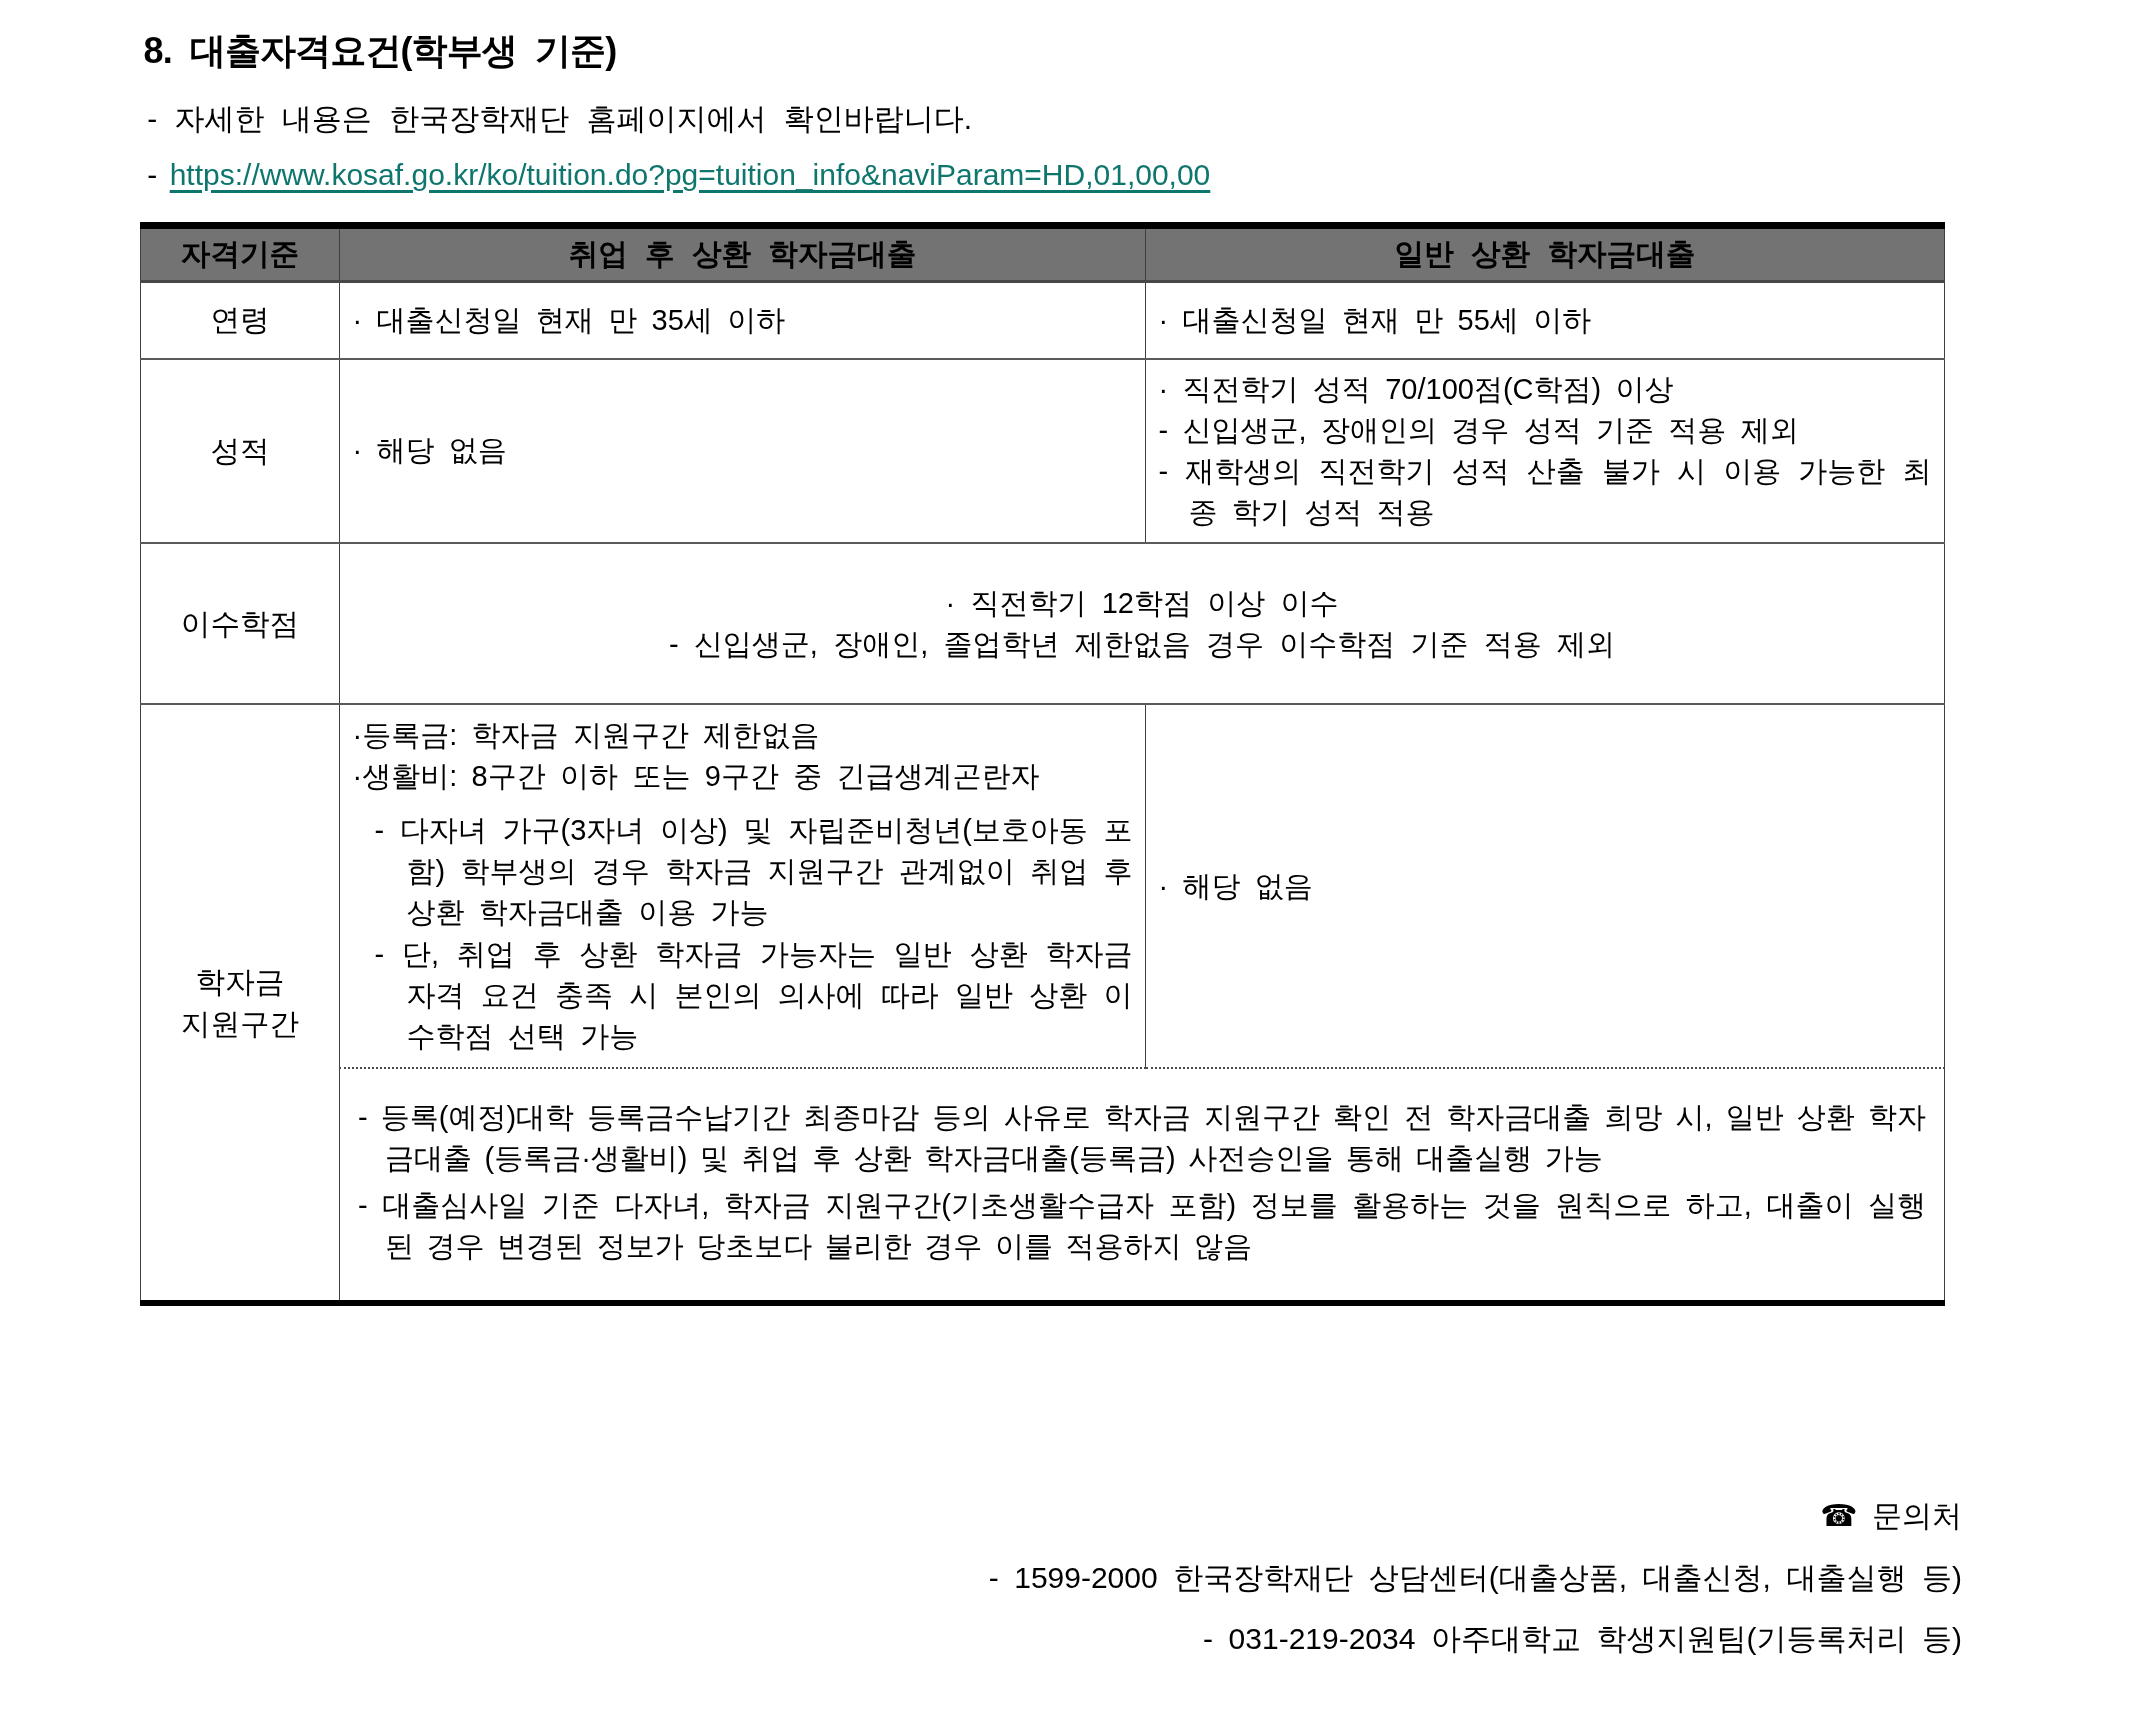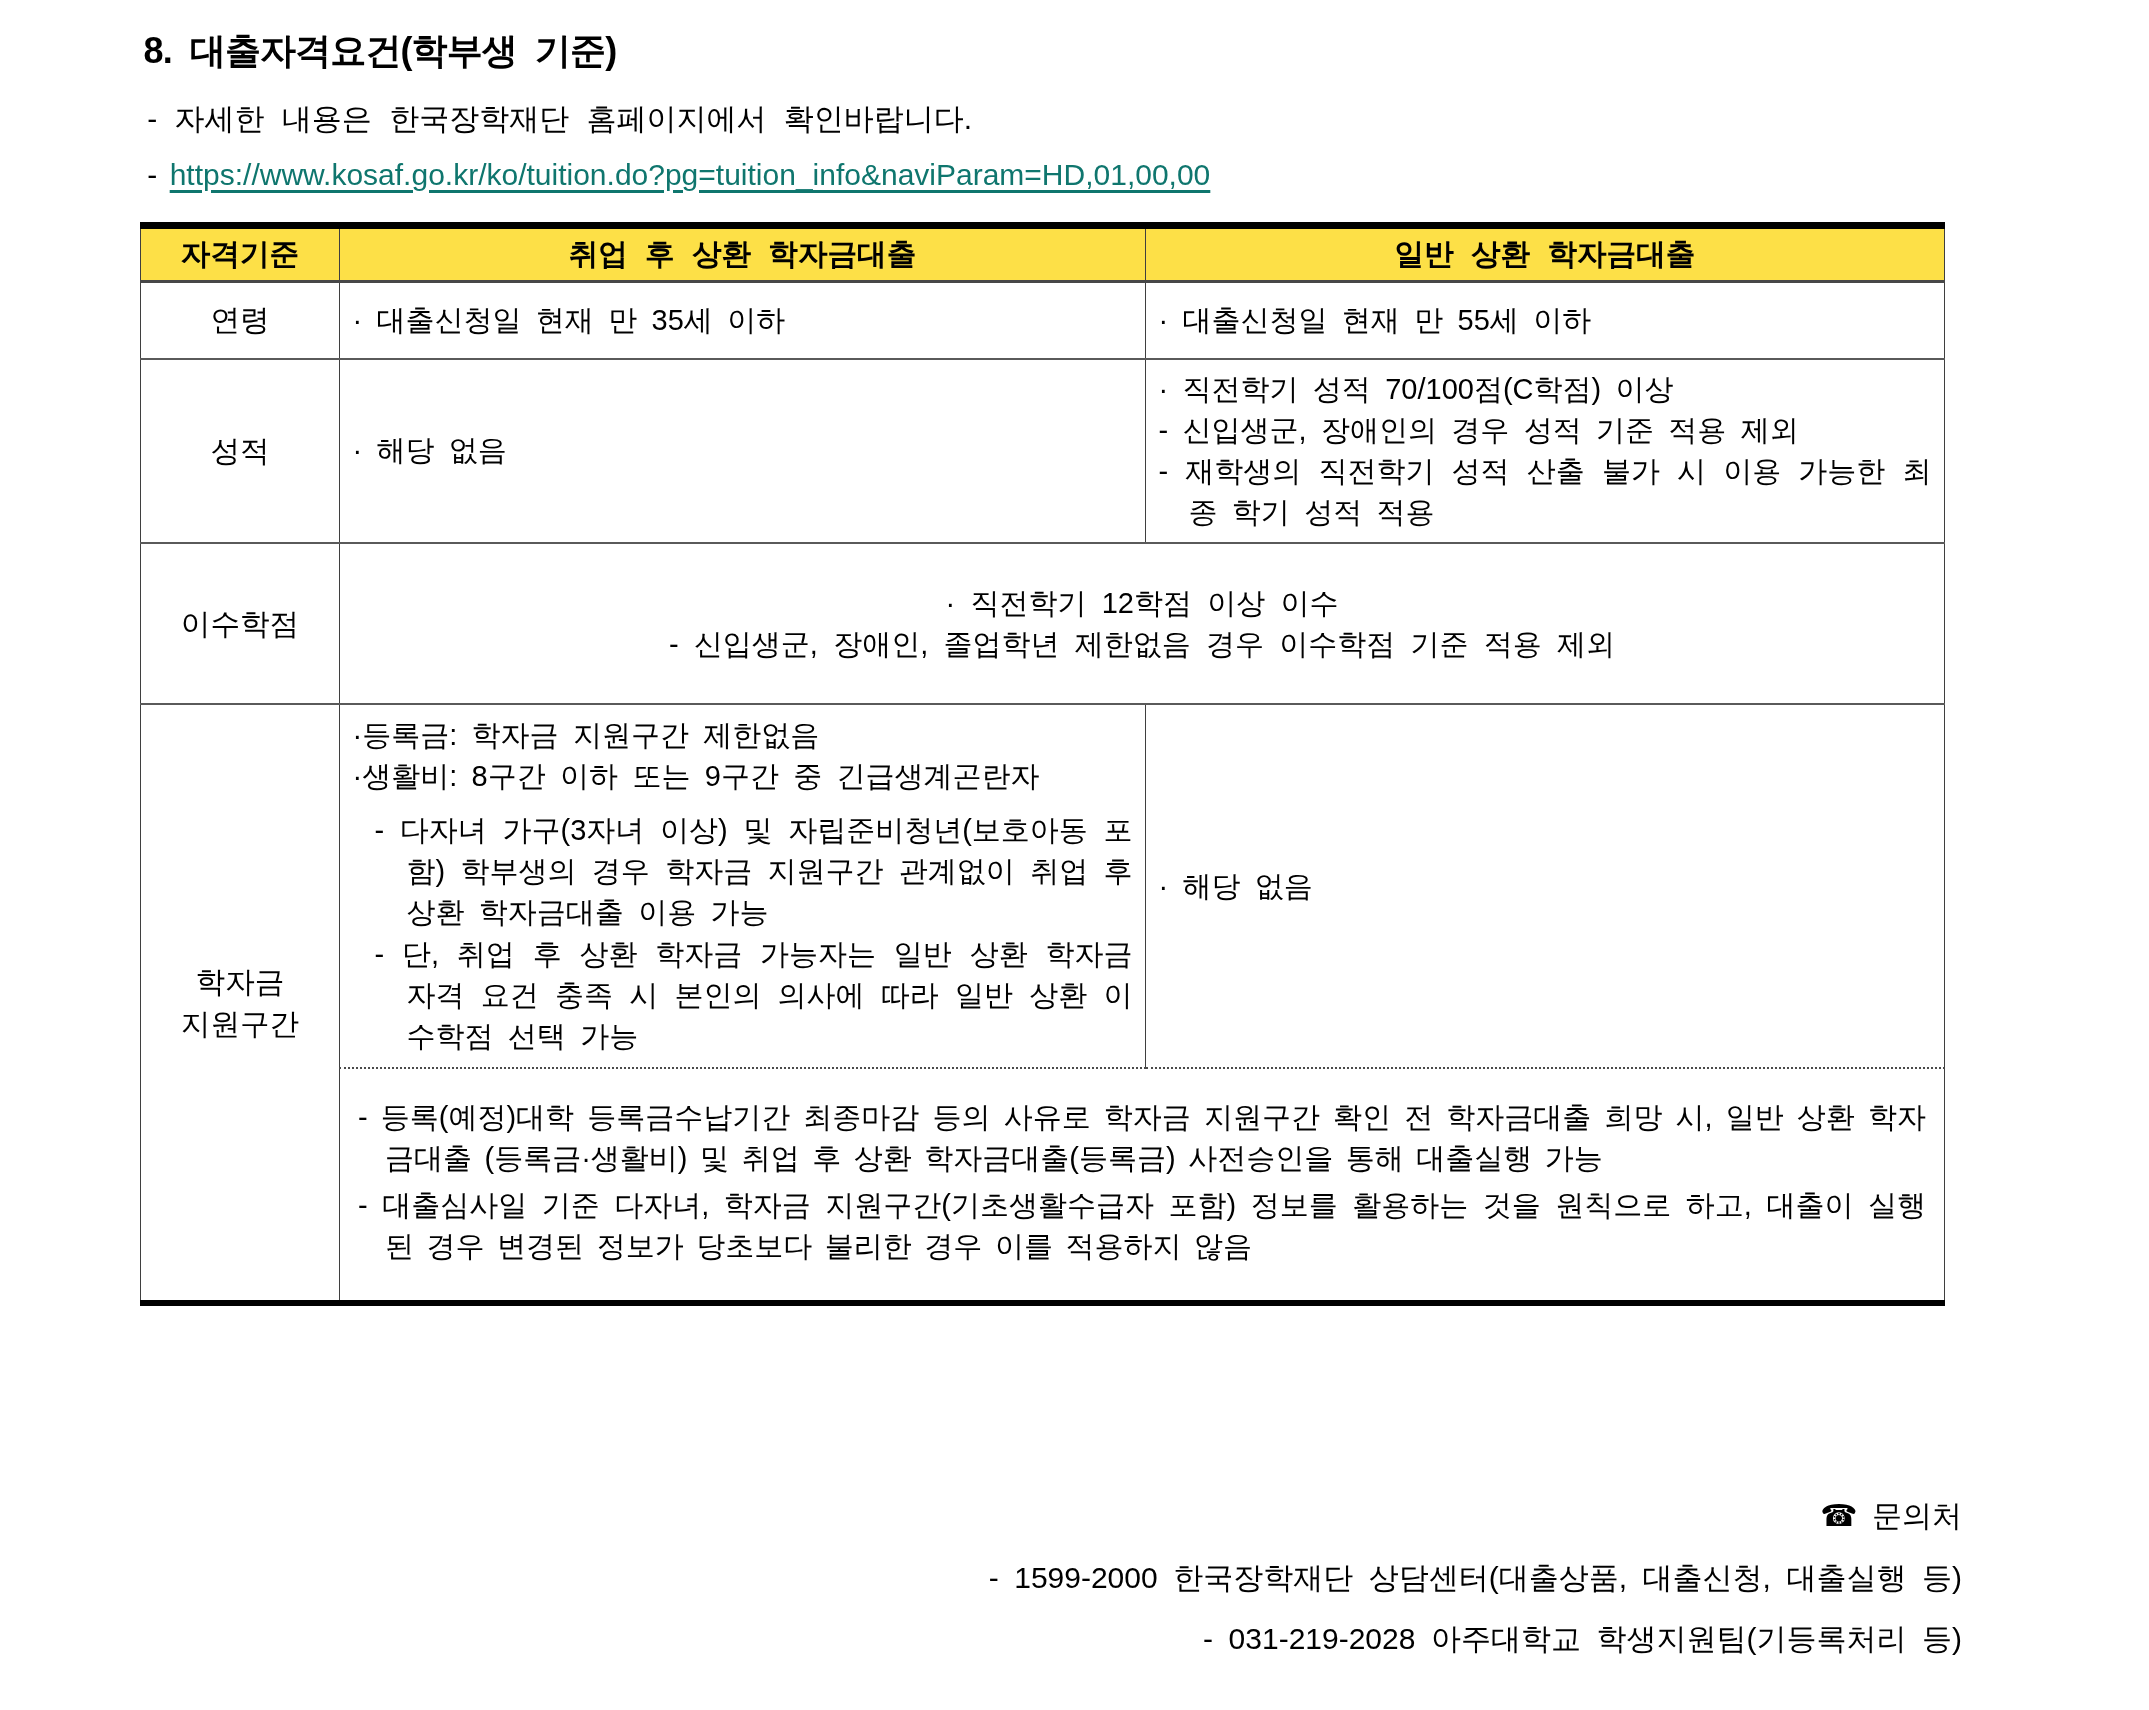--- a/index.html
+++ b/index.html
@@ -24,21 +24,21 @@
   table.elig {
     border-collapse:collapse; table-layout:fixed; width:1804px;
     border-top:7.2px solid #000; border-bottom:6.3px solid #000;
     font-size:29px; line-height:1.42;
   }
   table.elig th, table.elig td {
     border-left:1.8px solid #3f3f3f; border-right:1.8px solid #3f3f3f;
     vertical-align:middle; box-sizing:border-box;
   }
   tr.hdr th {
-    background:#fde047; font-weight:bold; font-size:29.6px; height:56px;
+    background:#737373; font-weight:bold; font-size:29.6px; height:56px;
     border-bottom:3.6px solid #474747; text-align:center; word-spacing:9px;
   }
   tr.r-age td, tr.r-grade td { border-bottom:2.7px solid #5a5a5a; }
   tr.r-credits td { border-bottom:2.7px solid #5a5a5a; }
   tr.r-bracket td.sub { border-bottom:2.7px dotted #4a4a4a; }
 
   td.rowlabel { text-align:center; font-size:29.6px; word-spacing:3.6px;margin-left:12px; }
   td.content { padding:9px 12.5px; word-spacing:6.3px; }
   tr.r-age td { height:77px; }
   tr.r-grade td { height:181px; }
@@ -138,17 +138,17 @@
       </td>
     </tr>
   </tbody>
     </table>
 
   <div class="footer">
     <p>
       <span class="phone-ic">☎</span><span>문의처</span>
     </p>
     <p>- 1599-2000 한국장학재단 상담센터(대출상품, 대출신청, 대출실행 등)</p>
-    <p>- 031-219-2028 아주대학교 학생지원팀(기등록처리 등)</p>
+    <p>- 031-219-2034 아주대학교 학생지원팀(기등록처리 등)</p>
   </div>
 
 </div>
 
 
 </body></html>

